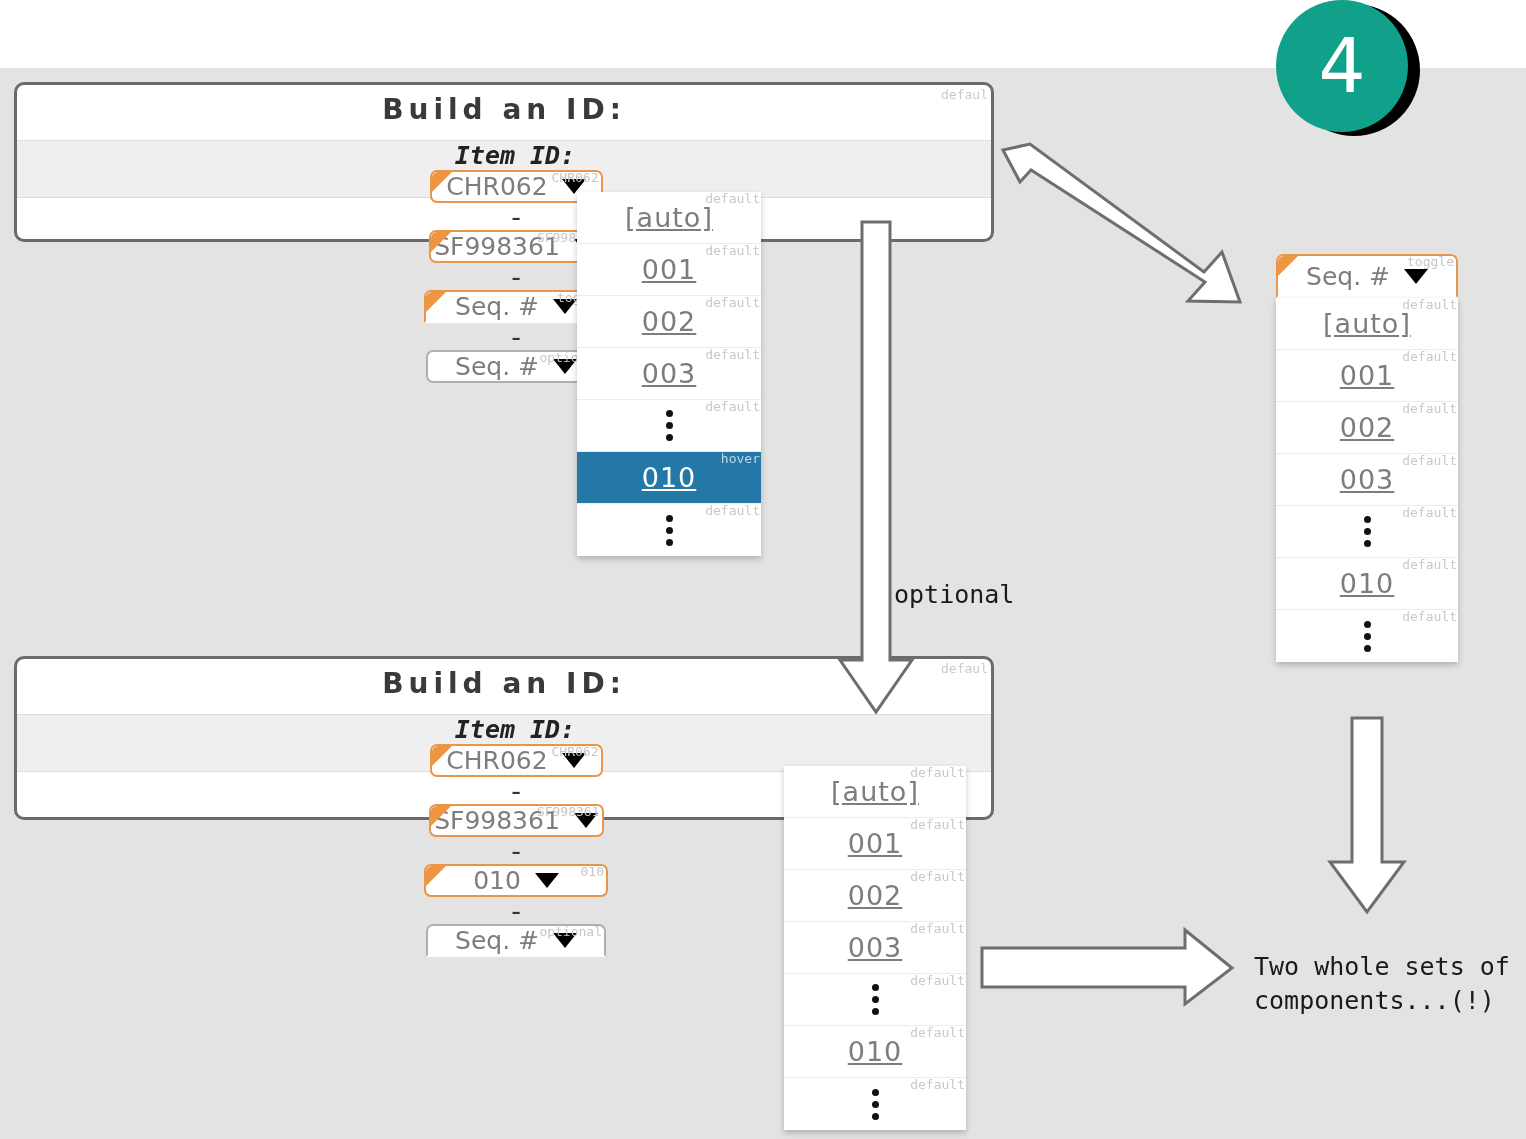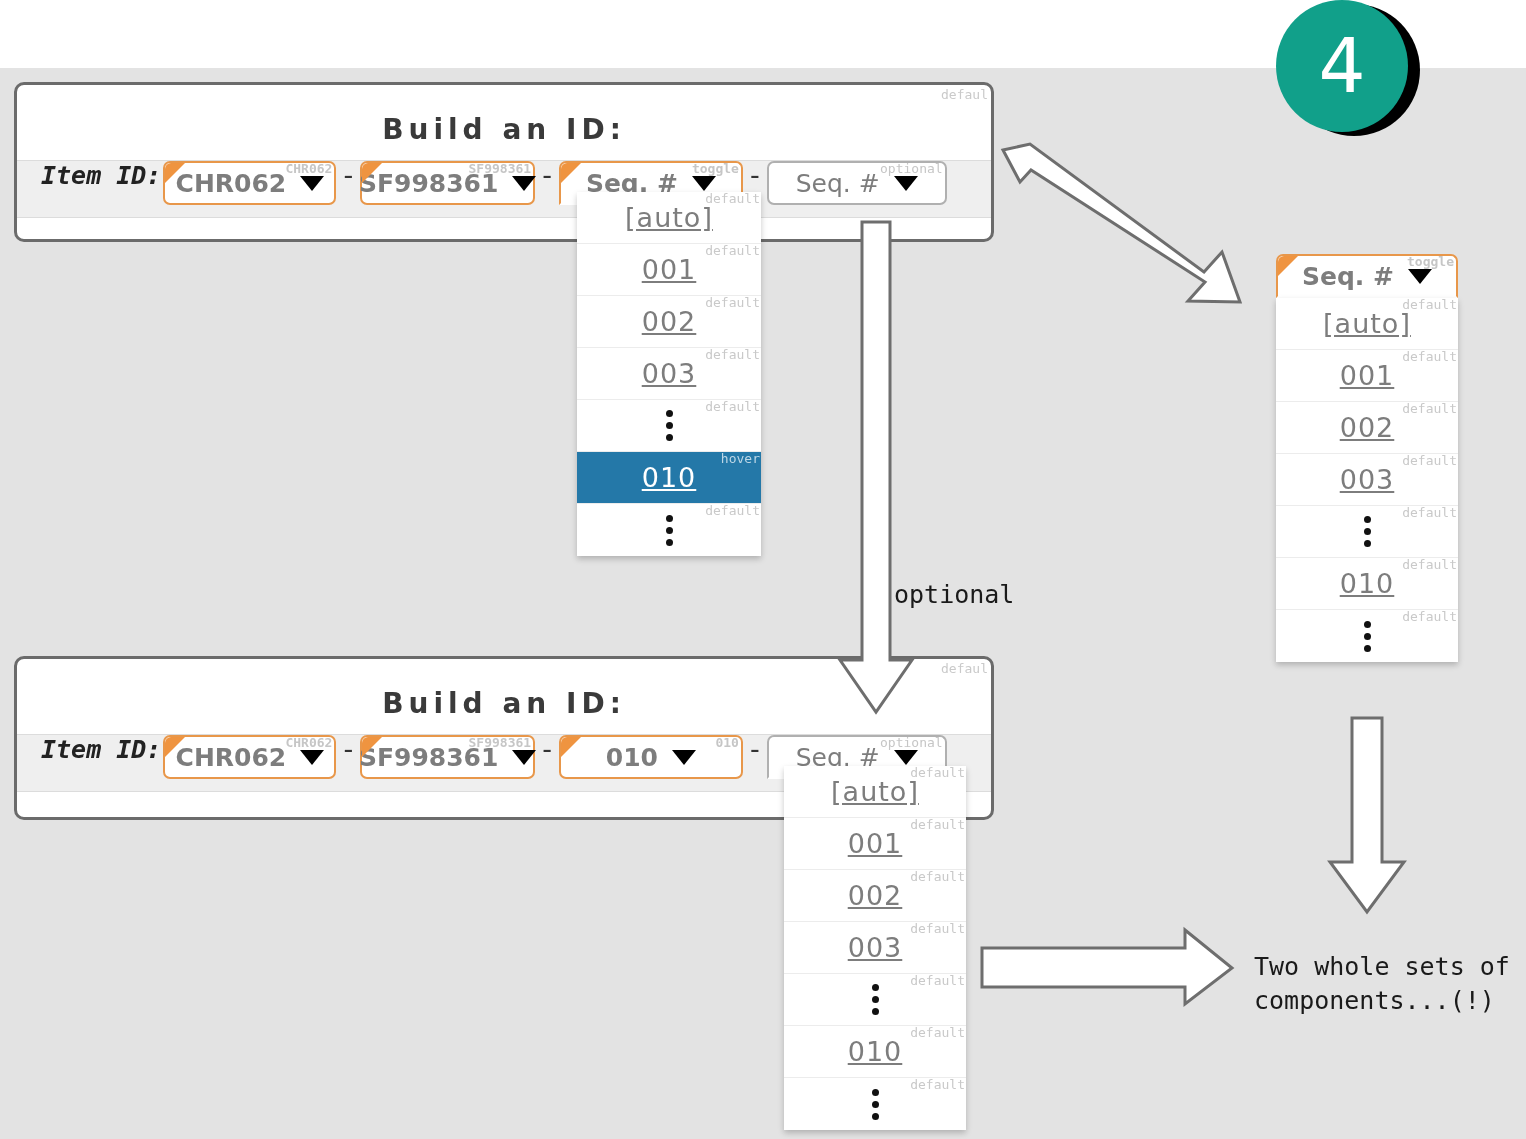--- a/index.html
+++ b/index.html
@@ -52,31 +52,33 @@
     white-space: nowrap;
     max-width: 46px;
   }
   .box-title {
     text-align: center;
     font-family: "DejaVu Sans", sans-serif;
     font-size: 28px;
     font-weight: bold;
     color: #3a3a3a;
     letter-spacing: 5px;
-    padding-top: 28px;
+    padding-top: 8px;
     padding-bottom: 14px;
   }
   .id-row {
     background: #efefef;
     border-top: 1px solid #dcdcdc;
     border-bottom: 1px solid #dcdcdc;
     height: 58px;
     display: flex;
+    align-items: center;
     padding-left: 24px;
     position: relative;
+    flex-direction: column;
   }
   .id-label {
     font-family: "DejaVu Sans Mono", monospace;
     font-style: italic;
     font-size: 25px;
     font-weight: bold;
     color: #222;
     white-space: nowrap;
     margin-right: 2px;
   }
@@ -87,21 +89,21 @@
     position: relative;
     height: 44px;
     border: 2px solid #b0b0b0;
     border-radius: 7px;
     background: #ffffff;
     display: flex;
     align-items: center;
     justify-content: center;
     overflow: visible;
   }
-  .chip.orange { border-color: #e8974a; font-weight: bold; }
+  .chip.orange { border-color: #e8974a; }
   .chip.open {
     border-bottom-left-radius: 0;
     border-bottom-right-radius: 0;
     border-bottom-color: #ffffff;
   }
   .chip .chip-corner {
     position: absolute; left: 0; top: 0;
     width: 0; height: 0;
     border-top: 20px solid #ef9440;
     border-right: 20px solid transparent;

